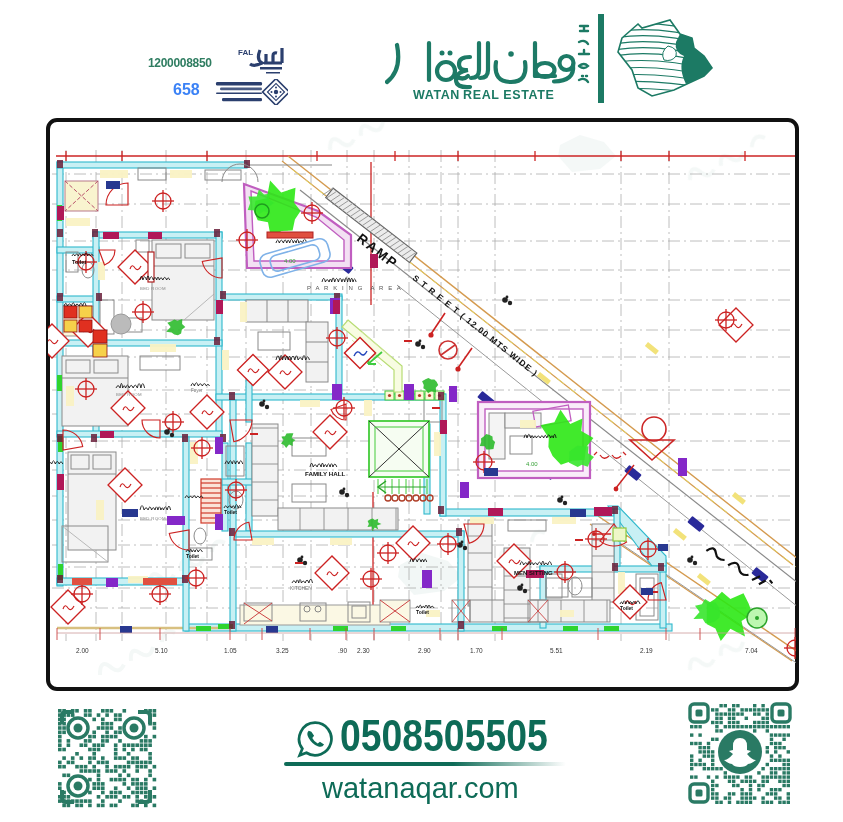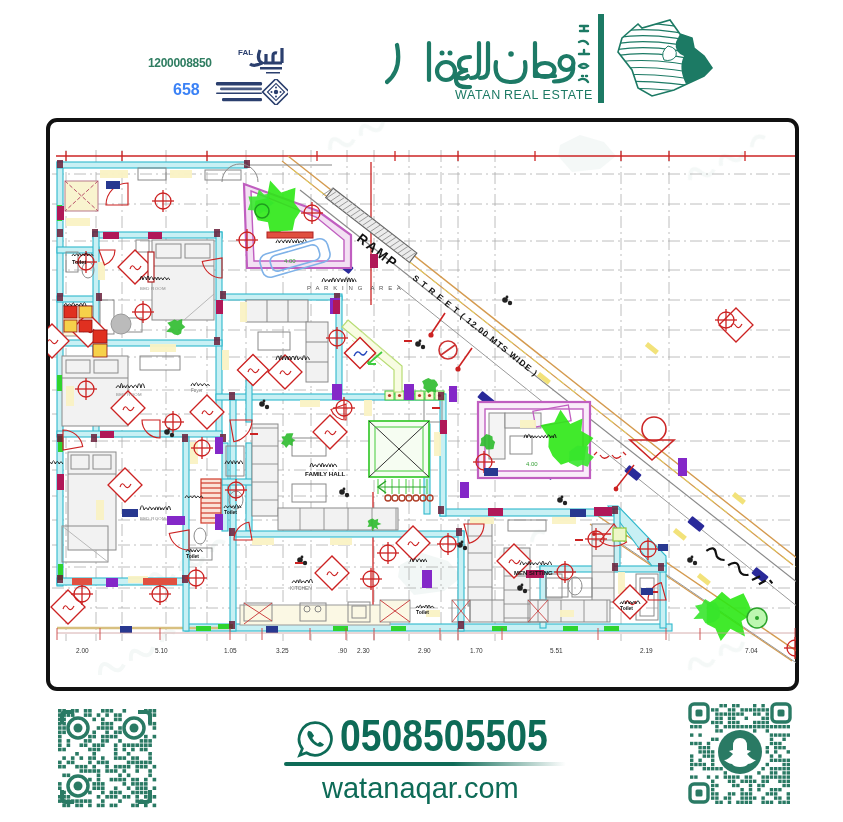--- a/index.html
+++ b/index.html
@@ -54,21 +54,21 @@
     <ellipse cx="160" cy="40" rx="9.5" ry="7"></ellipse>
     <path d="M150 46 h20"></path>
     <circle cx="181.5" cy="33" r="7"></circle>
     <path d="M188 35 Q190 51 169 51.5"></path>
   </g>
   <circle cx="126" cy="24" r="2.8" fill="#1d7a66"></circle>
   <circle cx="57" cy="23" r="2.5" fill="#1d7a66"></circle>
   <circle cx="65" cy="23" r="2.5" fill="#1d7a66"></circle>
 </svg>
 
-<div class="abs" style="left:413px;top:88px;width:190px;color:#1c7a64;font-size:12.5px;font-weight:normal;letter-spacing:0.6px;white-space:nowrap;margin-left:42px;">WATAN REAL ESTATE</div>
+<div class="abs" style="left:413px;top:88px;width:190px;color:#1c7a64;font-size:12.5px;font-weight:bold;letter-spacing:0.6px;white-space:nowrap;">WATAN REAL ESTATE</div>
 
 <div class="abs" style="left:598px;top:14px;width:6px;height:89px;background:#1c7a64;"></div>
 
 <svg class="abs" style="left:576px;top:22px;" width="16" height="70" viewBox="0 0 16 70">
   <g stroke="#1c7a64" stroke-width="2.4" fill="none" stroke-linecap="round">
     <path d="M4 4 h8 M4 9 h8 M8 4 v5"></path>
     <path d="M3 20 q6 -3 9 2"></path>
     <path d="M3 32 h10 M8 28 v4"></path>
     <path d="M3 44 q5 -4 9 0 q-4 4 -9 0"></path>
     <path d="M3 58 q6 -3 9 2 M6 54 l1 0 M10 54 l1 0"></path>

